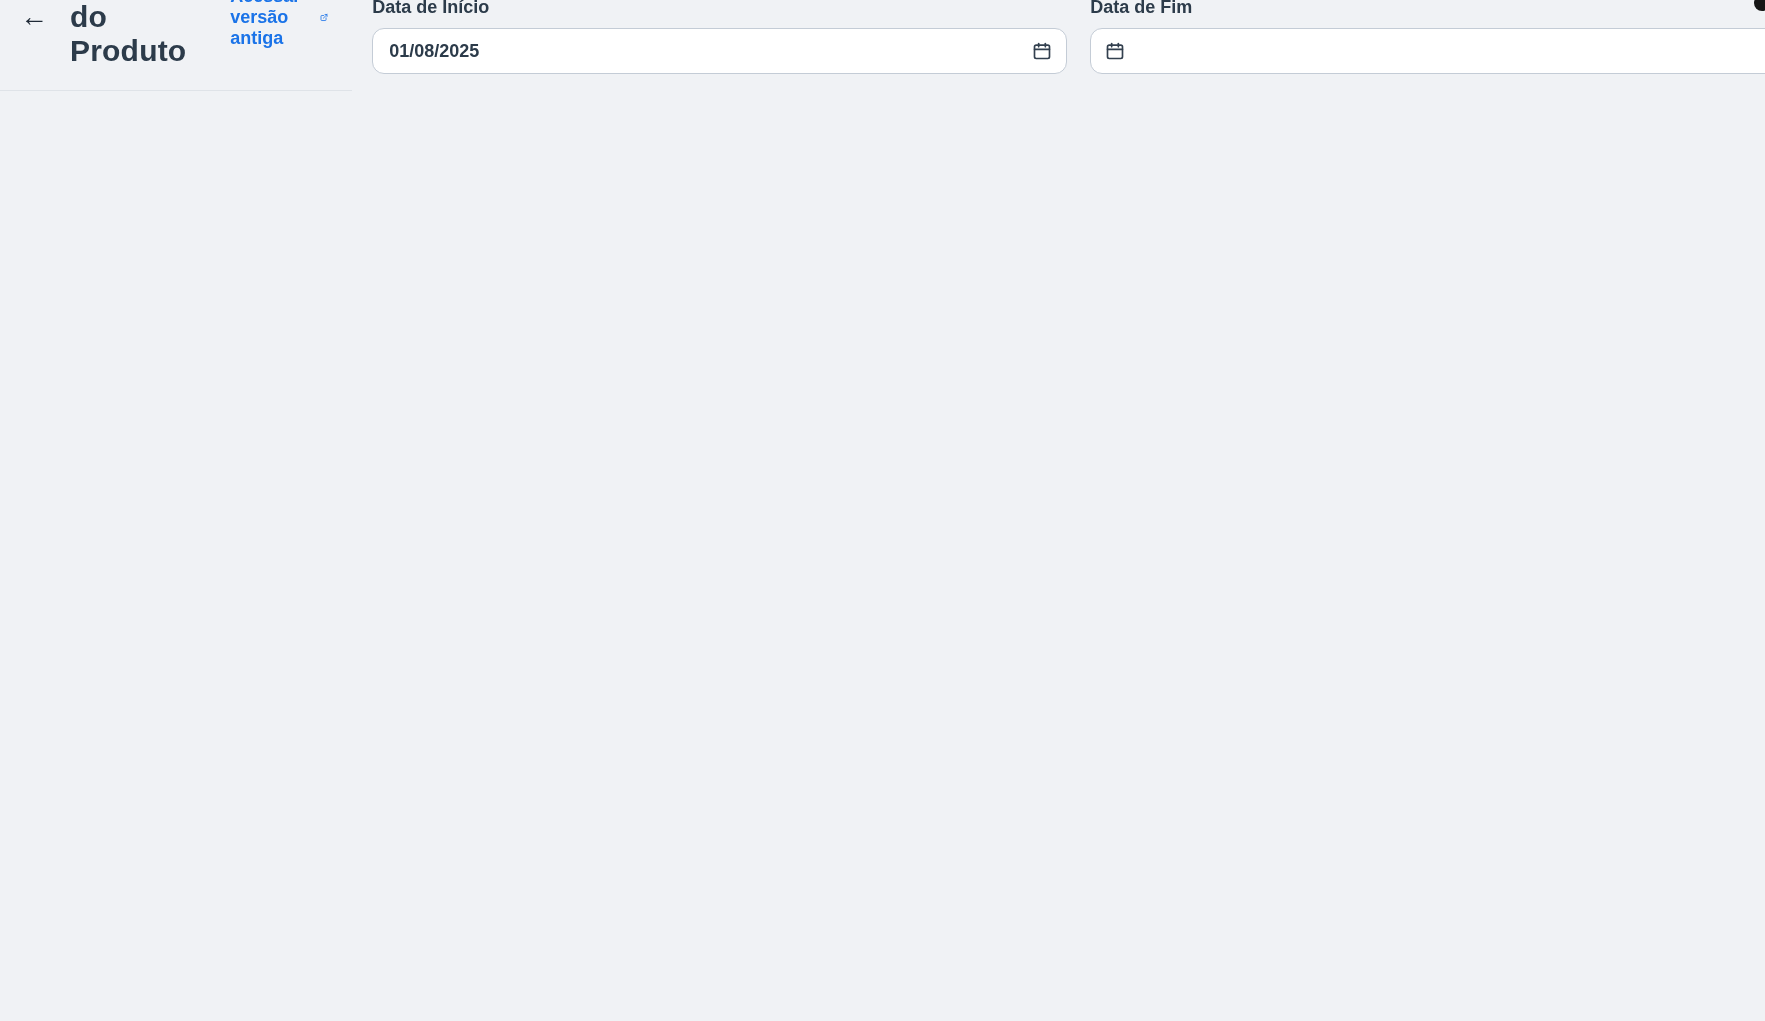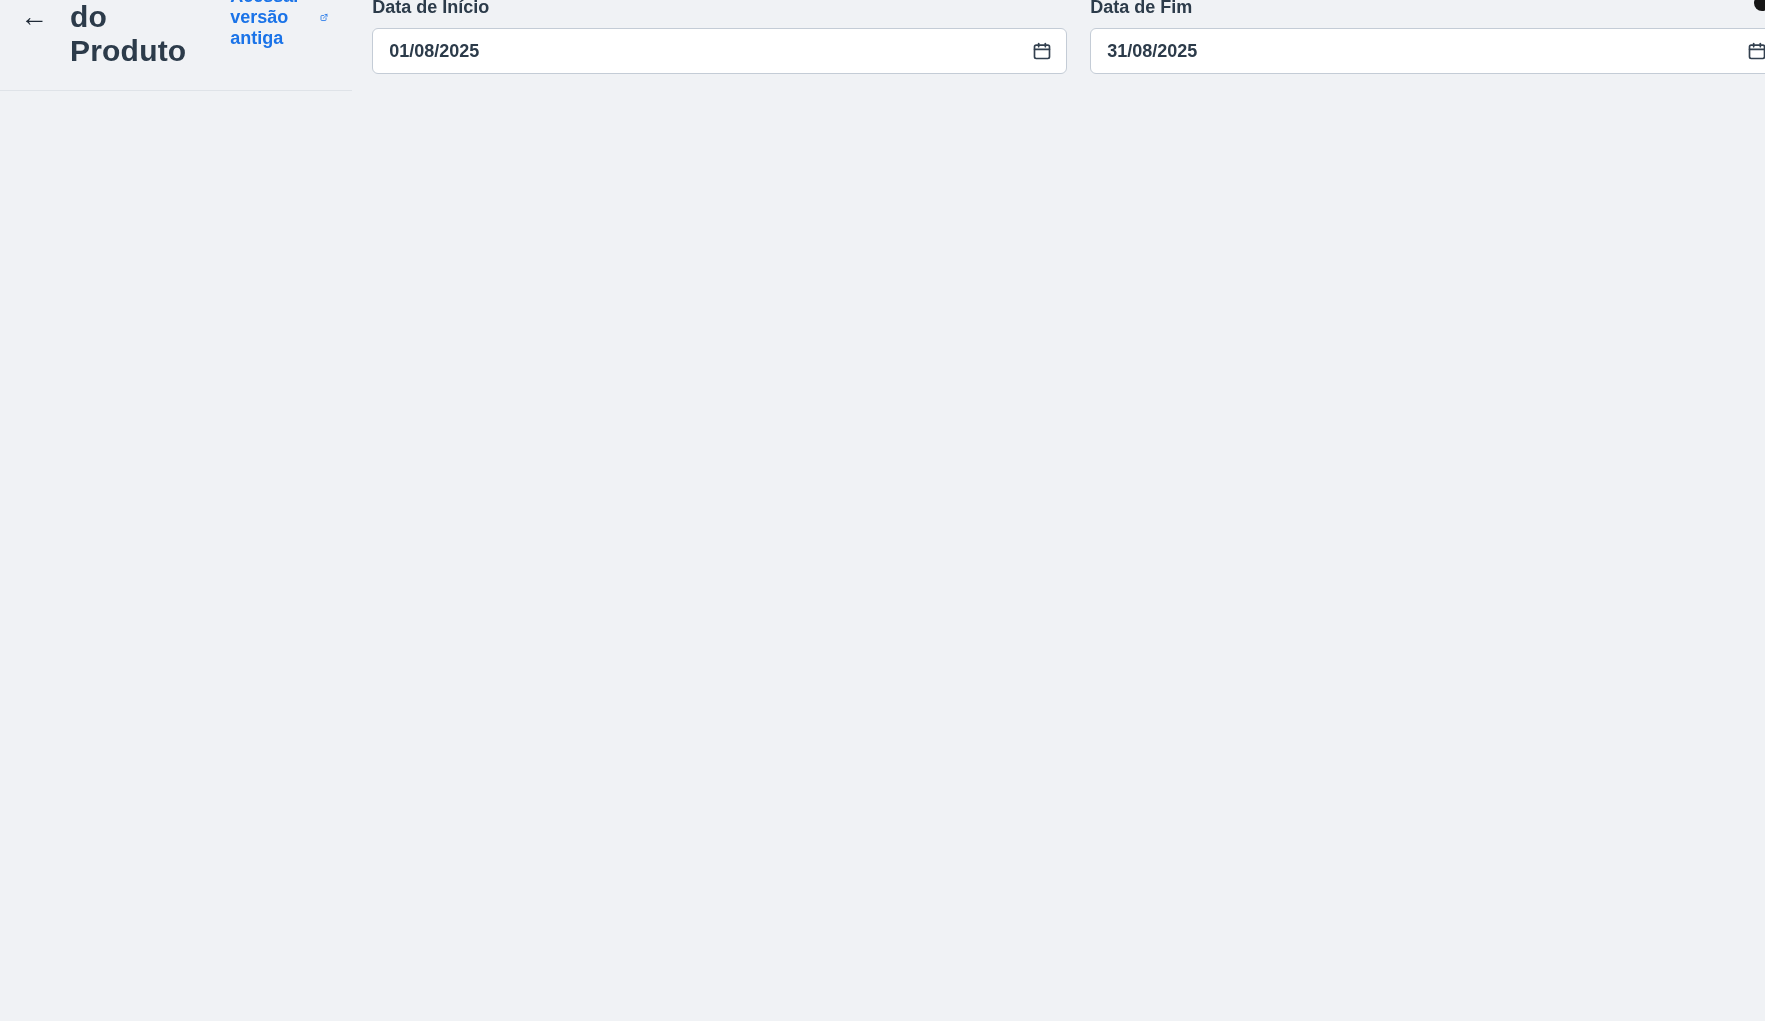--- a/index.html
+++ b/index.html
@@ -13,21 +13,21 @@
   .back{font-size:28px;line-height:1;margin-right:22px;color:#1f2a36;cursor:pointer;}
   .title{margin:0;font-size:30px;font-weight:600;color:#2c3b4a;letter-spacing:.2px;}
   .legacy{margin-left:auto;display:flex;align-items:center;gap:9px;color:#1a73e8;font-weight:700;font-size:18px;text-decoration:none;cursor:pointer;}
   .corner-dot{position:absolute;top:-5px;right:-5px;width:16px;height:16px;border-radius:50%;background:#161616;}
   
   .filters{display:flex;padding:0 23px 0 20px;margin-top:38px;gap:21px;}
   .field{display:flex;flex-direction:column;}
   .field label{font-size:18px;font-weight:700;margin-bottom:10px;color:#2c3b4a;}
   .field-start{width:695px;}
   .field-end{width:692px;margin-left:2px;}
-  .inputbox{height:46px;background:#fff;border:1px solid #c4ccd6;border-radius:6px;display:flex;align-items:center;padding:0 14px;}
+  .inputbox{height:46px;background:#fff;border:1px solid #c4ccd6;border-radius:12px;display:flex;align-items:center;padding:0 14px;}
   .inputbox input{flex:1;border:0;outline:0;font:inherit;font-size:18px;color:#2c3b4a;background:transparent;}
   .page{min-width:30px;height:33px;display:inline-flex;align-items:center;justify-content:center;border-radius:6px;color:#1a73e8;font-weight:700;font-size:17px;cursor:pointer;}
 </style>
 </head>
 <body>
 
 
 
 <div class="page">
   <span class="corner-dot"></span>
@@ -54,21 +54,20 @@
             <rect x="3" y="5" width="18" height="16" rx="2"></rect>
             <path d="M3 10h18"></path>
             <path d="M8 3v4"></path>
             <path d="M16 3v4"></path>
           </svg>
       </div>
     </div>
     <div class="field field-end">
       <label>Data de Fim</label>
       <div class="inputbox">
-        <input value="31/08/2025" style="">
         <svg width="20" height="20" viewBox="0 0 24 24" fill="none" stroke="#33404f" stroke-width="2" stroke-linecap="round">
             <rect x="3" y="5" width="18" height="16" rx="2"></rect>
             <path d="M3 10h18"></path>
             <path d="M8 3v4"></path>
             <path d="M16 3v4"></path>
           </svg>
       </div>
     </div>
 
   </section>

